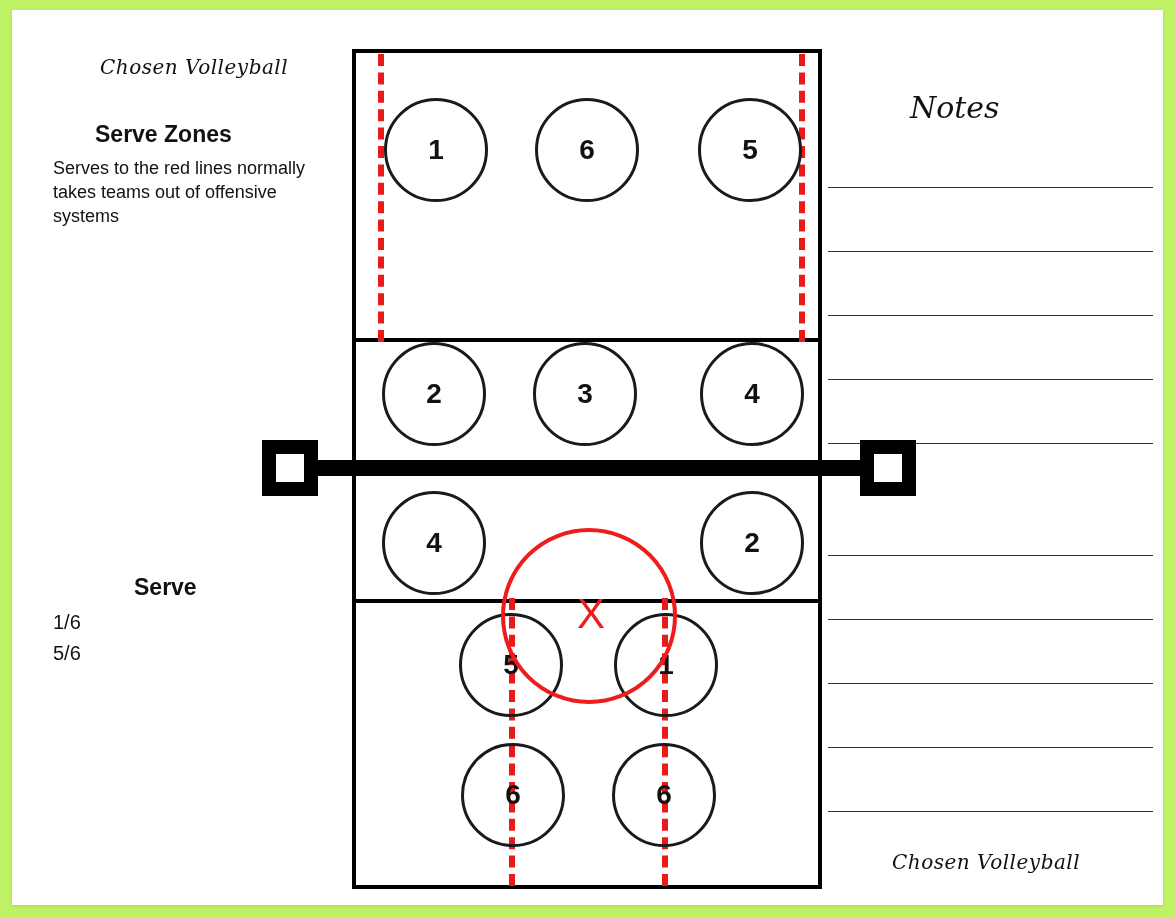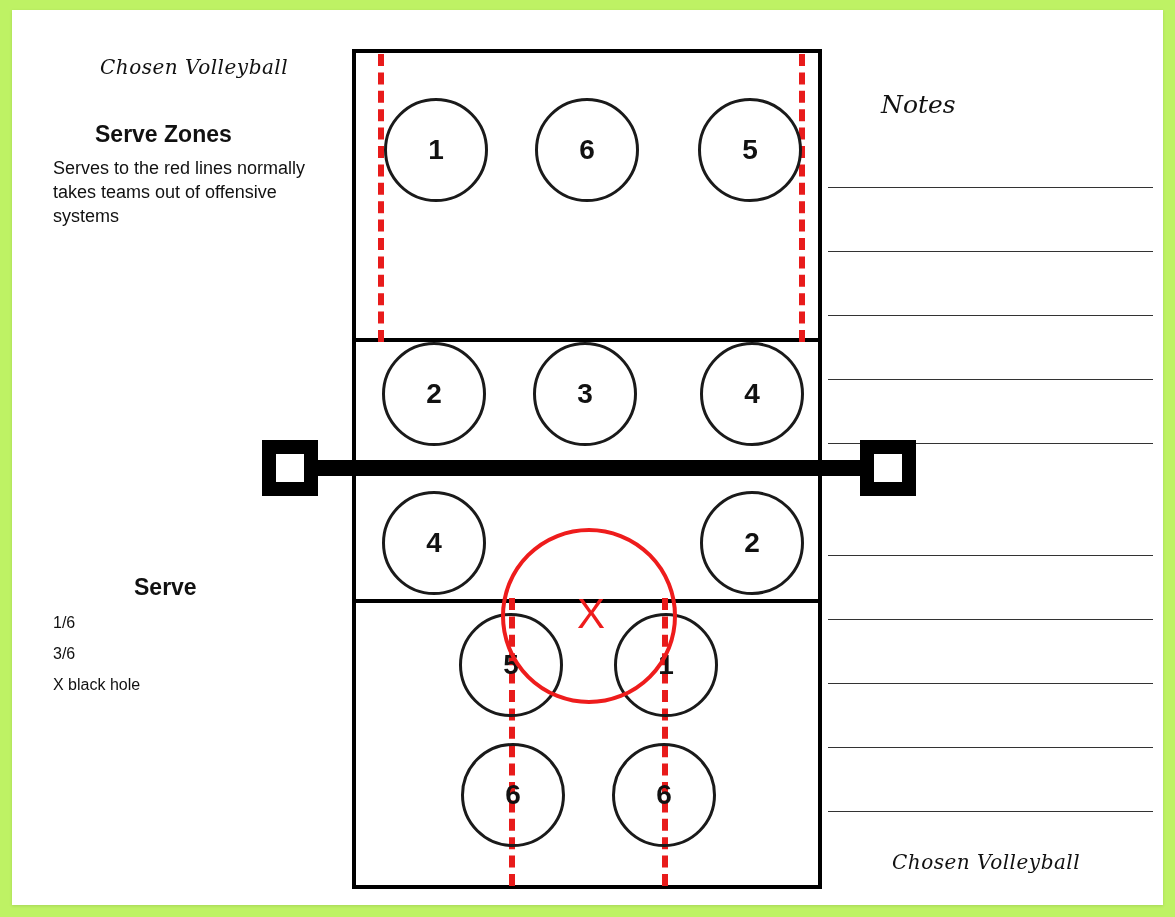--- a/index.html
+++ b/index.html
@@ -42,23 +42,23 @@
   }
   .brand-bottom {
     position: absolute;
     left: 880px;
     top: 840px;
     font-size: 20px;
     letter-spacing: 0.5px;
   }
   .notes-title {
     position: absolute;
-    left: 869px;
+    left: 898px;
     top: 80px;
-    font-size: 25px;
+    font-size: 30px;
   }
 
   
   .serve-zones-title {
     position: absolute;
     left: 83px;
     top: 111px;
     font-size: 23px;
     font-weight: bold;
     color: #111;
@@ -77,21 +77,21 @@
     left: 122px;
     top: 564px;
     font-size: 23px;
     font-weight: bold;
     color: #111;
   }
   .seams-text {
     position: absolute;
     left: 41px;
     top: 597px;
-    font-size: 16px;
+    font-size: 20px;
     line-height: 31px;
     color: #111;
     width: 260px;
   }
 
   
   .court {
     position: absolute;
     left: 340px;
     top: 39px;
@@ -197,22 +197,21 @@
 
     <div class="script brand-top">Chosen Volleyball</div>
     <div class="script brand-bottom">Chosen Volleyball</div>
 
     <div class="serve-zones-title">Serve Zones</div>
     <div class="serve-zones-text">Serves to the red lines normally takes teams out of offensive systems</div>
 
     <div class="seams-title">Serve</div>
     <div class="seams-text">
       <div>1/6</div>
-      <div>3/6</div>
-      <div>X black hole</div>
+      <div>5/6</div>
     </div>
 
     <div class="script notes-title">Notes</div>
     <div class="note-line" style="top:177px"></div>
     <div class="note-line" style="top:241px"></div>
     <div class="note-line" style="top:305px"></div>
     <div class="note-line" style="top:369px"></div>
     <div class="note-line" style="top:433px"></div>
     <div class="note-line" style="top:545px"></div>
     <div class="note-line" style="top:609px"></div>

